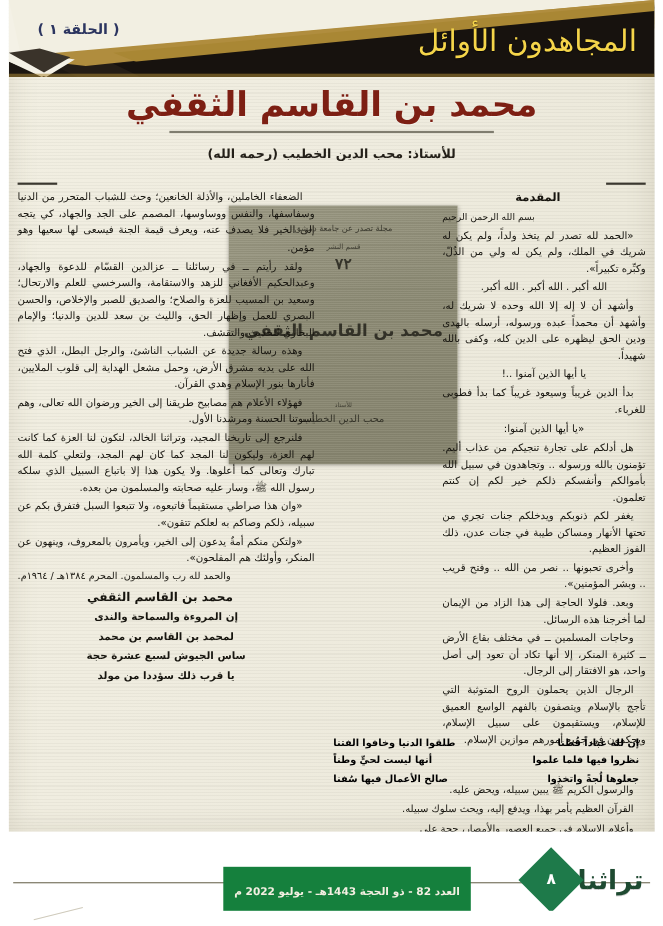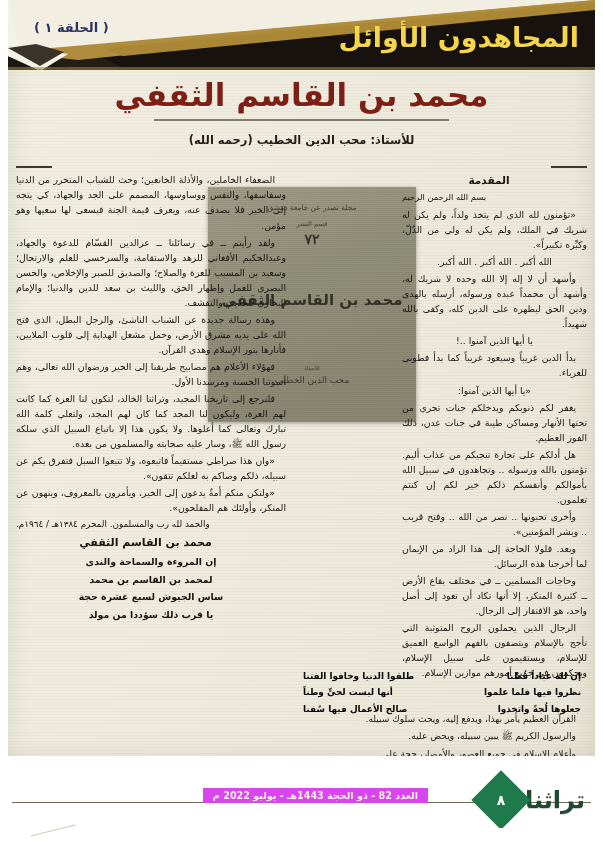--- a/index.html
+++ b/index.html
@@ -41,21 +41,21 @@
   #banner{
     position:absolute;left:8px;right:8px;top:0;height:70px;overflow:hidden;
   }
   #banner svg{position:absolute;inset:0;width:100%;height:100%;}
 
   .banner-title{
     position:absolute;
     right:16px;top:22px;
     color:#f5d54a;
     font-size:27px;
-    font-weight:700;
+    font-weight:400;
     letter-spacing:.5px;
     text-shadow:0 1px 1px rgba(0,0,0,.55);
     direction:rtl;
     white-space:nowrap;
   }
   .episode-badge{
     position:absolute;
     left:26px;top:20px;
     color:#2c3560;
     font-size:13px;
@@ -182,25 +182,25 @@
   
   #footer{
     position:absolute;left:0;right:0;bottom:0;height:86px;background:#fff;
   }
   .foot-rule{
     position:absolute;left:12px;right:12px;top:46px;height:1px;background:#6f6a55;
   }
   .issue-plate{
     position:absolute;
     right:175px;top:32px;
-    background:#d946ef;
+    background:#15803d;
     color:#f4efe2;
     font-size:9.6px;
     font-weight:700;
-    padding:2px 10px;
+    padding:18px 10px;
     direction:rtl;white-space:nowrap;
     letter-spacing:.2px;
   }
   .logo-wrap{
     position:absolute;right:18px;top:22px;
     display:flex;align-items:center;direction:rtl;
   }
   .logo-word{
     color:#1e4a31;font-size:24px;font-weight:700;
     margin-left:2px;letter-spacing:-1px;
@@ -273,28 +273,28 @@
     <div class="cv cv-author">محب الدين الخطيب</div>
   </div>
 
   <div id="body-area">
 
     <div class="col right">
       <div class="sec-head-rule"></div>
       <p class="sec-head">المقدمة</p>
       <p class="basmala">بسم الله الرحمن الرحيم</p>
 
-      <p>«تؤمنون لله الذي لم يتخذ ولداً، ولم يكن له شريك في الملك، ولم يكن له ولي من الذُلّ، وكبِّره تكبيراً».</p>
+      <p>«الحمد لله تصدر لم يتخذ ولداً، ولم يكن له شريك في الملك، ولم يكن له ولي من الذُلّ، وكبِّره تكبيراً».</p>
       <p class="center">الله أكبر . الله أكبر . الله أكبر.</p>
       <p>وأشهد أن لا إله إلا الله وحده لا شريك له، وأشهد أن محمداً عبده ورسوله، أرسله بالهدى ودين الحق ليظهره على الدين كله، وكفى بالله شهيداً.</p>
       <p class="center">يا أيها الذين آمنوا ..!</p>
       <p>بدأ الدين غريباً وسيعود غريباً كما بدأ فطوبى للغرباء.</p>
       <p class="center">«يا أيها الذين آمنوا:</p>
+      <p>هل أدلكم على تجارة تنجيكم من عذاب أليم. تؤمنون بالله ورسوله .. وتجاهدون في سبيل الله بأموالكم وأنفسكم ذلكم خير لكم إن كنتم تعلمون.</p>
       <p>يغفر لكم ذنوبكم ويدخلكم جنات تجري من تحتها الأنهار ومساكن طيبة في جنات عدن، ذلك الفوز العظيم.</p>
-      <p>هل أدلكم على تجارة تنجيكم من عذاب أليم. تؤمنون بالله ورسوله .. وتجاهدون في سبيل الله بأموالكم وأنفسكم ذلكم خير لكم إن كنتم تعلمون.</p>
       <p>وأخرى تحبونها .. نصر من الله .. وفتح قريب .. وبشر المؤمنين».</p>
       <p>وبعد. فلولا الحاجة إلى هذا الزاد من الإيمان لما أخرجنا هذه الرسائل.</p>
       <p>وحاجات المسلمين ــ في مختلف بقاع الأرض ــ كثيرة المنكر، إلا أنها تكاد أن تعود إلى أصل واحد، هو الافتقار إلى الرجال.</p>
       <p>الرجال الذين يحملون الروح المتوثبة التي تأجج بالإسلام ويتصفون بالفهم الواسع العميق للإسلام، ويستقيمون على سبيل الإسلام، ويحكمون في جميع أمورهم موازين الإسلام.</p>
     </div>
 
     <div class="col left">
       <div class="sec-head-rule" style="margin-left:0;margin-right:auto;"></div>
 
       <p>الضعفاء الخاملين، والأذلة الخانعين؛ وحث للشباب المتحرر من الدنيا وسفاسفها، والنفس ووساوسها، المصمم على الجد والجهاد، كي يتجه إلى الخير فلا يصدف عنه، ويعرف قيمة الجنة فيسعى لها سعيها وهو مؤمن.</p>
@@ -327,22 +327,22 @@
       <span class="hemi b">أنها ليست لحيٍّ وطناً</span>
     </div>
     <div class="line">
       <span class="hemi a">جعلوها لُجةً واتخذوا</span>
       <span class="hemi b">صالح الأعمال فيها سُفنا</span>
     </div>
   </div>
 
   <div style="position:absolute;right:16px;top:712px;width:290px;direction:rtl;
               font-size:9.1px;line-height:1.7;color:#17150f;text-align:justify;">
+    <p style="margin:0 0 2px 0;text-indent:11px;">والرسول الكريم ﷺ يبين سبيله، ويحض عليه.</p>
     <p style="margin:0 0 2px 0;text-indent:11px;">القرآن العظيم يأمر بهذا، ويدفع إليه، ويحث سلوك سبيله.</p>
-    <p style="margin:0 0 2px 0;text-indent:11px;">والرسول الكريم ﷺ يبين سبيله، ويحض عليه.</p>
     <p style="margin:0;text-indent:11px;">وأعلام الإسلام في جميع العصور والأمصار، حجة على</p>
   </div>
 
   <div id="footer">
     <div class="foot-rule"></div>
 
     <div class="issue-plate">العدد 82 - ذو الحجة 1443هـ - يوليو 2022 م</div>
 
     <div class="logo-wrap">
       <span class="logo-word">تراثنا</span>

